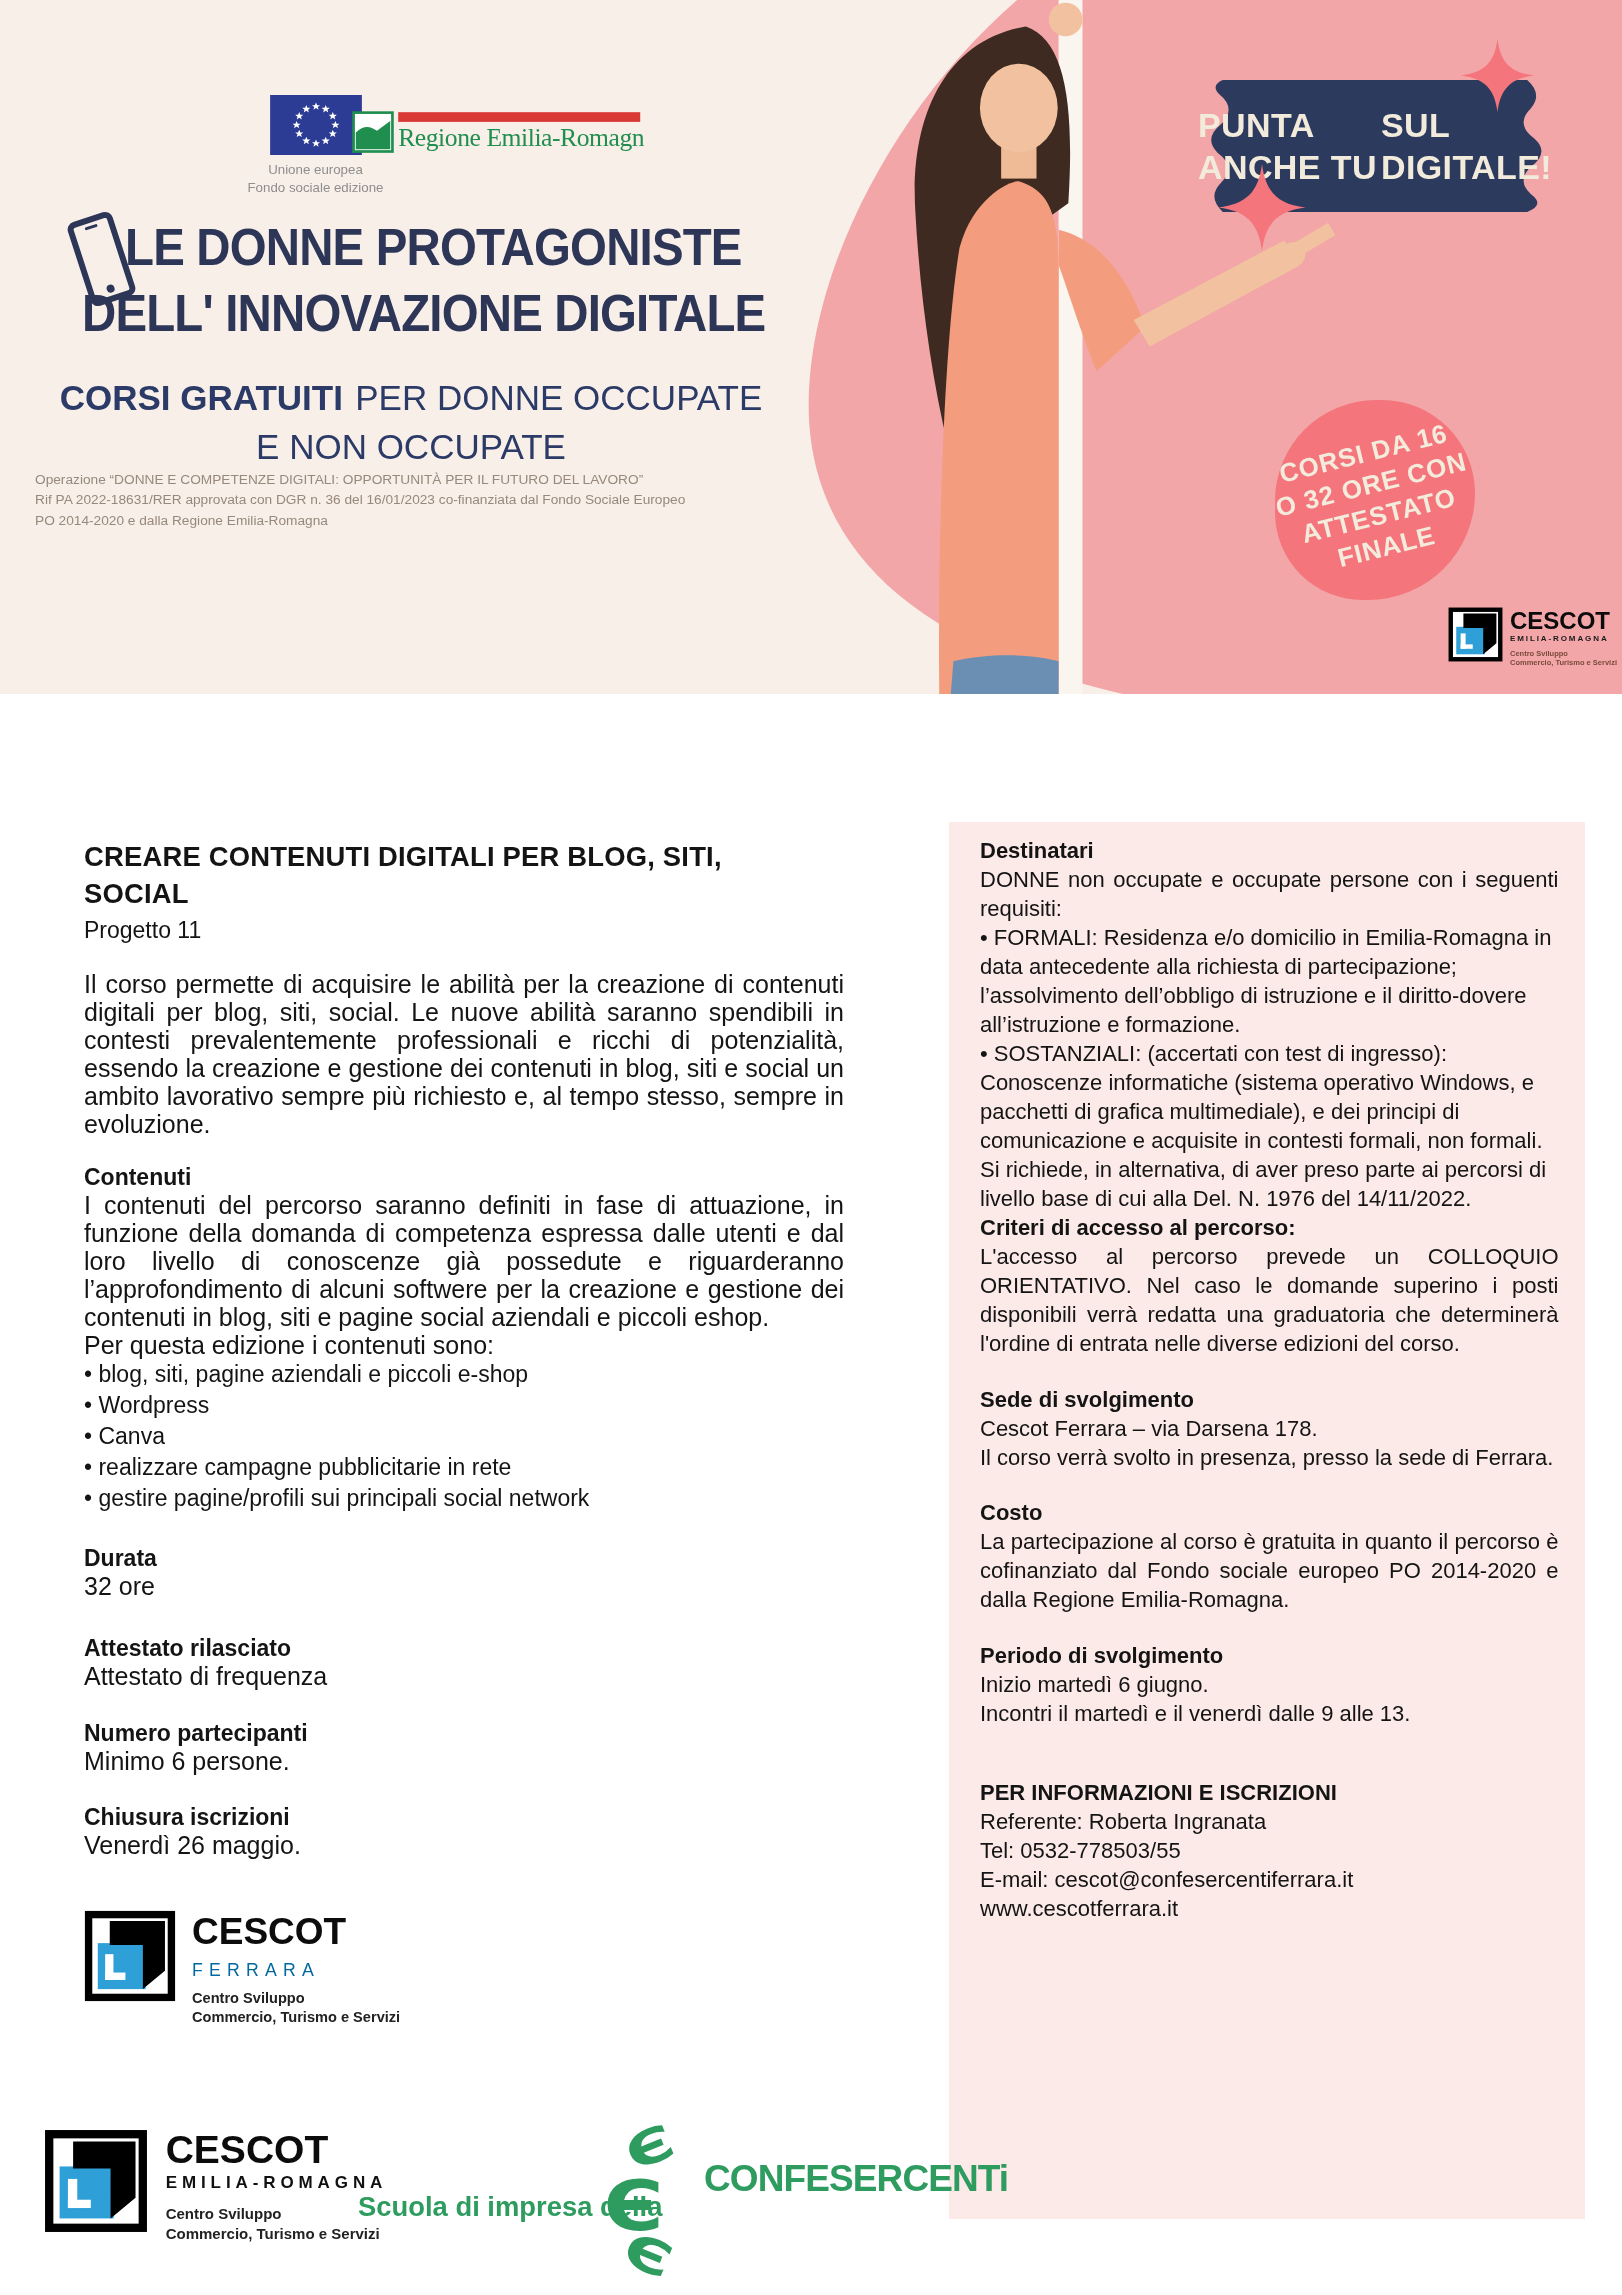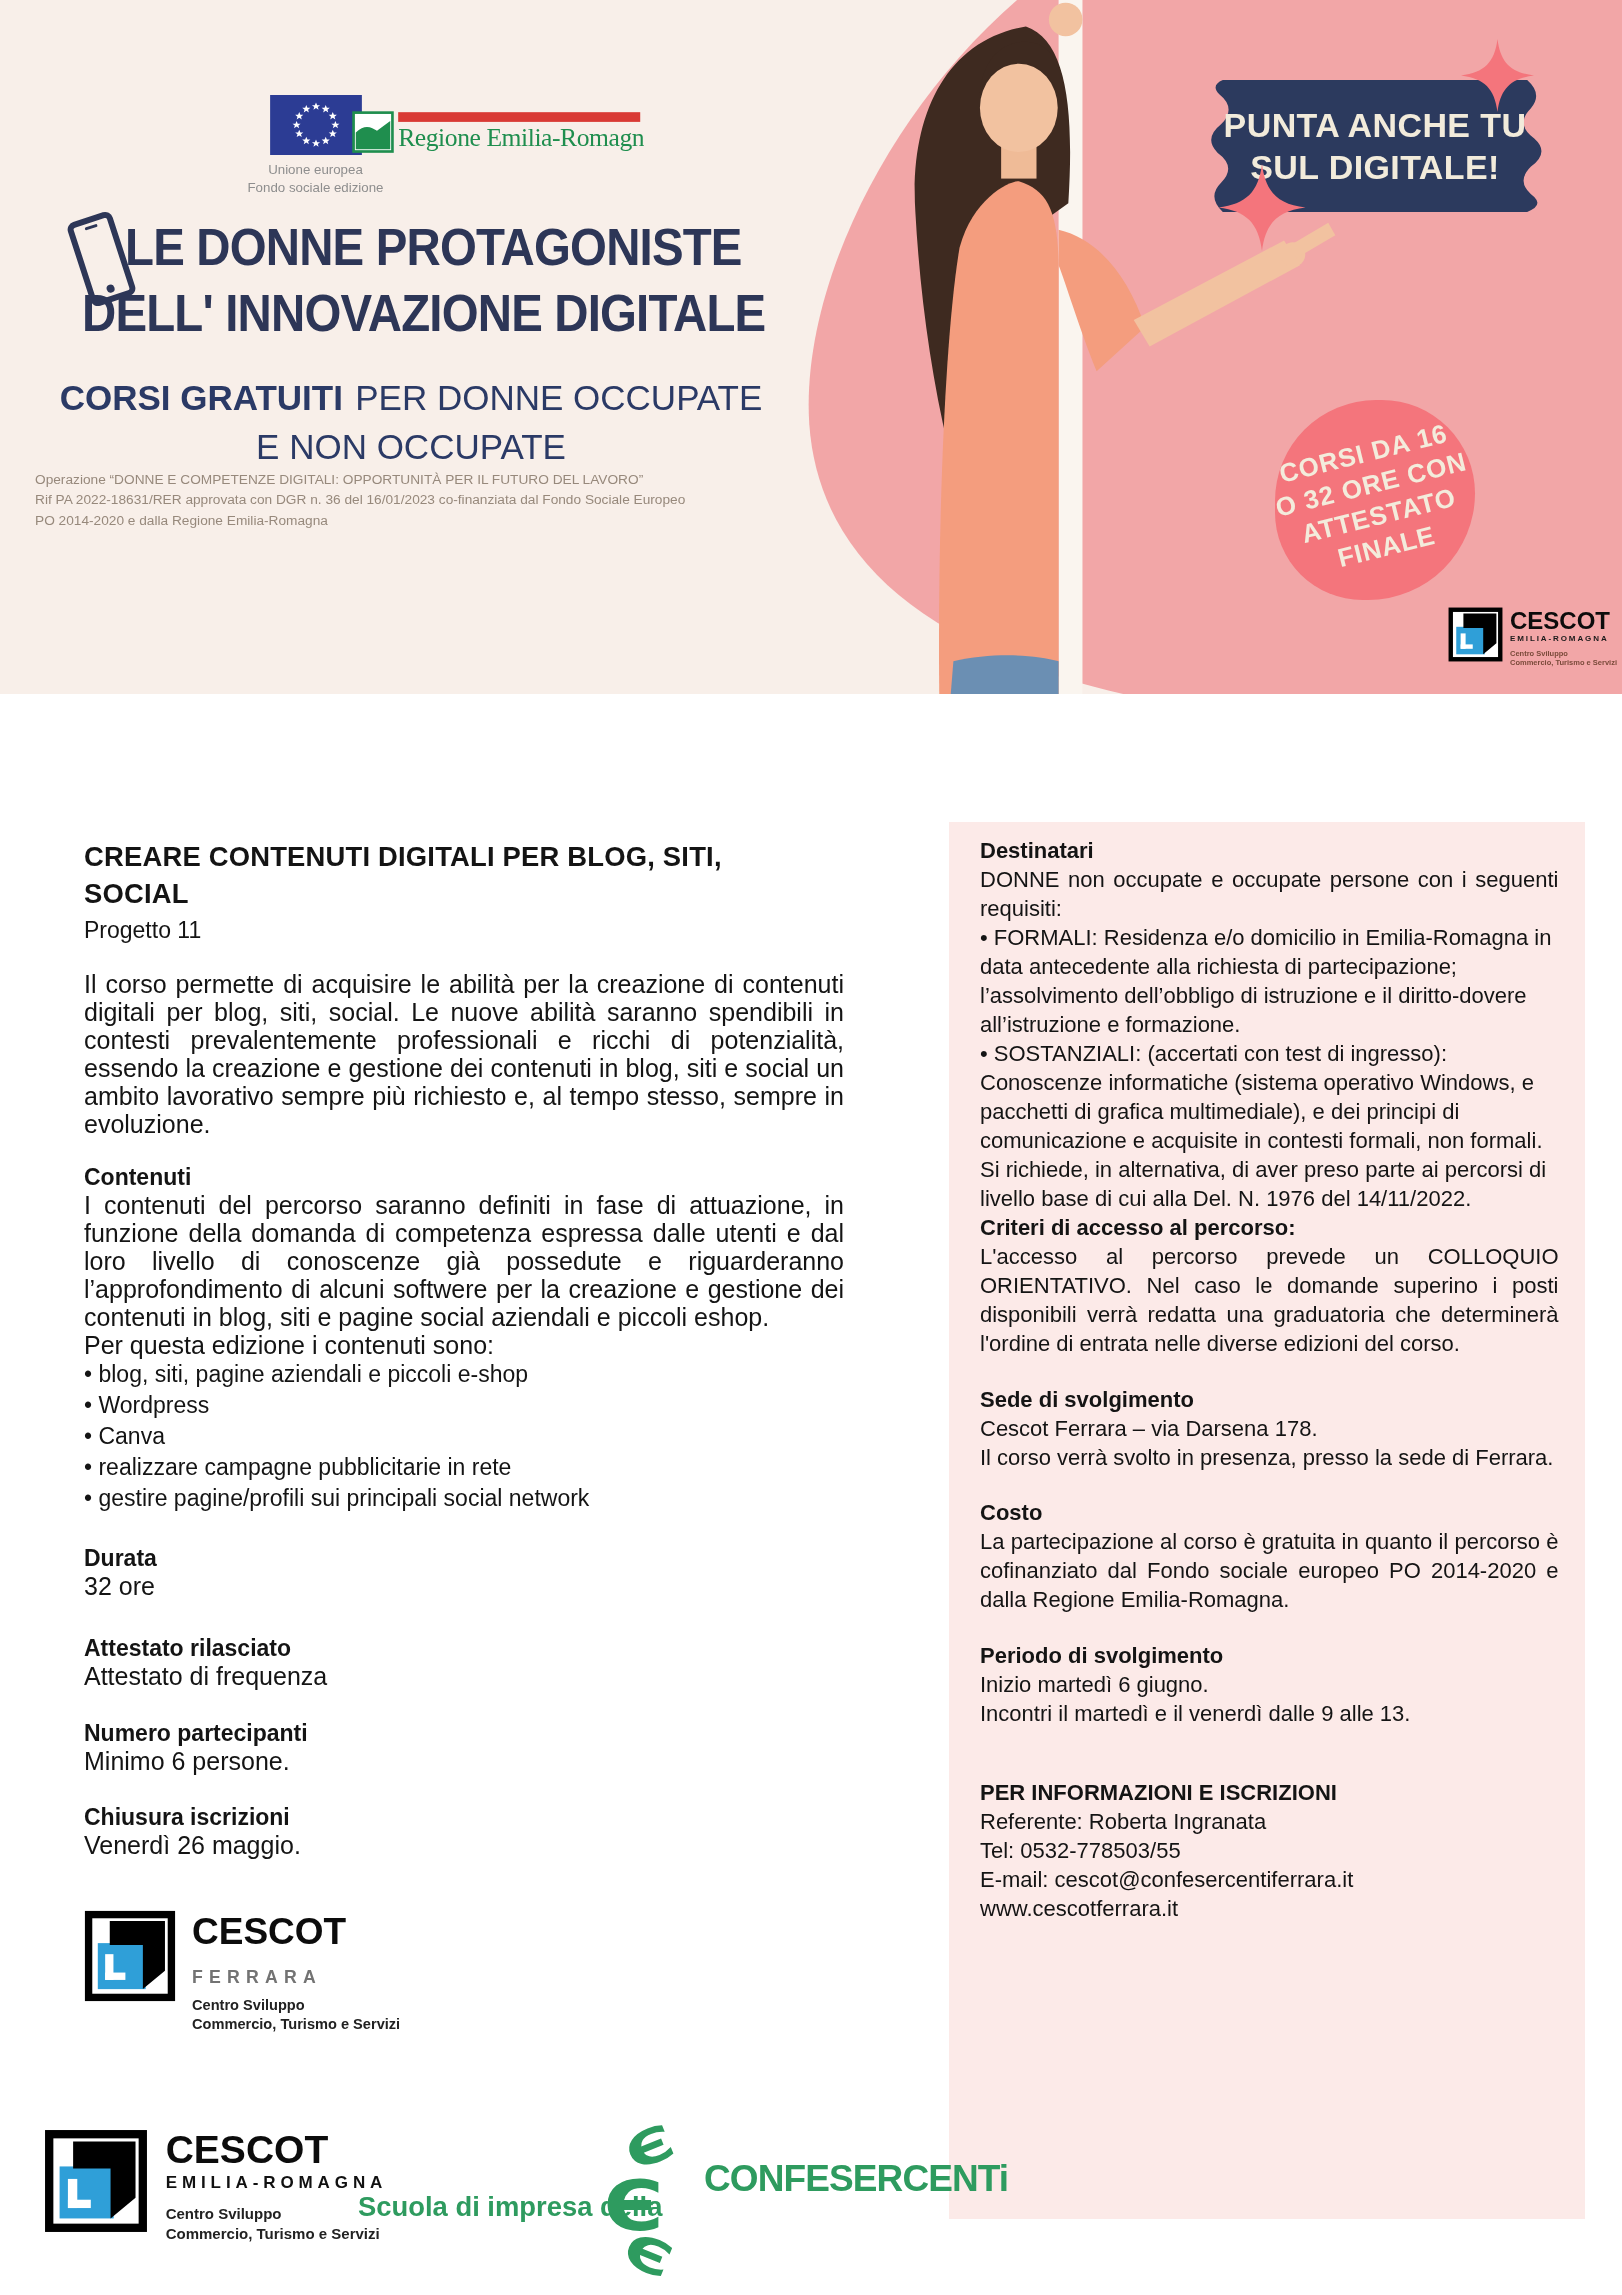--- a/index.html
+++ b/index.html
@@ -22,21 +22,21 @@
              transform:scaleX(0.93);transform-origin:left top;white-space:nowrap;}
   .t1{left:125px;top:218px;}
   .t2{left:82px;top:284px;}
   .h-sub{position:absolute;left:35px;top:373px;width:752px;text-align:center;color:#2b3a66;
          font-size:35px;line-height:49px;font-weight:400;}
   .sub-strong{font-weight:700;margin-right:12.4px;}
   .fineprint{position:absolute;left:35px;top:470px;width:752px;text-align:left;
              font-size:13.7px;line-height:20.3px;color:#97897c;}
   .badge{position:absolute;left:1198px;top:73px;width:354px;height:146px;}
   .badge-bg{position:absolute;left:0;top:0;}
-  .badge-txt{position:absolute;left:0;top:0;width:100%;height:100%;display:flex;flex-direction:column;
+  .badge-txt{position:absolute;left:0;top:0;width:100%;height:100%;display:flex;flex-direction:row;
              justify-content:center;align-items:center;color:#f2ebdb;font-weight:800;font-size:34px;
              line-height:42px;letter-spacing:0.4px;}
   .star{position:absolute;}
   .circle-badge{position:absolute;left:1275px;top:400px;width:200px;height:200px;background:#f4757c;
                 border-radius:52% 48% 55% 45%;display:flex;align-items:center;justify-content:center;}
   .circle-inner{transform:rotate(-14deg);text-align:center;color:#f3ecdc;font-weight:800;
                 font-size:26px;line-height:32px;letter-spacing:0.9px;white-space:nowrap;}
   .cescot-sm{position:absolute;left:1448px;top:607px;display:flex;align-items:flex-start;}
   .cescot-sm .mark{flex:0 0 auto;}
   .cs-col{margin-left:7px;padding-top:1.8px;}
@@ -53,21 +53,21 @@
   .sec-h{font-size:23px;line-height:28px;font-weight:700;}
   .mt28{margin-top:25px;}
   .mt34{margin-top:30px;}
   .mt38{margin-top:34px;}
   .mt33{margin-top:29px;}
   .mt32{margin-top:28px;}
   .bullet{font-size:23px;line-height:31px;}
   .cf-logo{margin-top:51px;display:flex;align-items:flex-start;}
   .cf-col{margin-left:16px;padding-top:3.5px;}
   .cf-name{font-weight:900;font-size:37px;line-height:35px;color:#0c0c0c;}
-  .cf-city{font-size:17.7px;letter-spacing:6.2px;font-weight:700;margin-top:18px;color:#737373;}
+  .cf-city{font-size:17.7px;letter-spacing:6.2px;font-weight:400;margin-top:11px;color:#0369a1;}
   .cf-sub{font-size:14.6px;line-height:18.6px;font-weight:700;margin-top:8.8px;color:#222;}
   
   .right-box{position:absolute;left:949px;top:822px;width:636px;height:1397px;background:#fceae8;
              box-sizing:border-box;padding:14px 26.5px 0 31px;color:#141414;}
   .right-box .para,.right-box .sec-h{font-size:22px;line-height:29px;}
   .gap{margin-top:26.5px;}
   .biggap{margin-top:50px;}
   
   .footer-er{position:absolute;left:44px;top:2129px;display:flex;align-items:flex-start;}
   .fe-col{margin-left:17.7px;padding-top:1.8px;}

